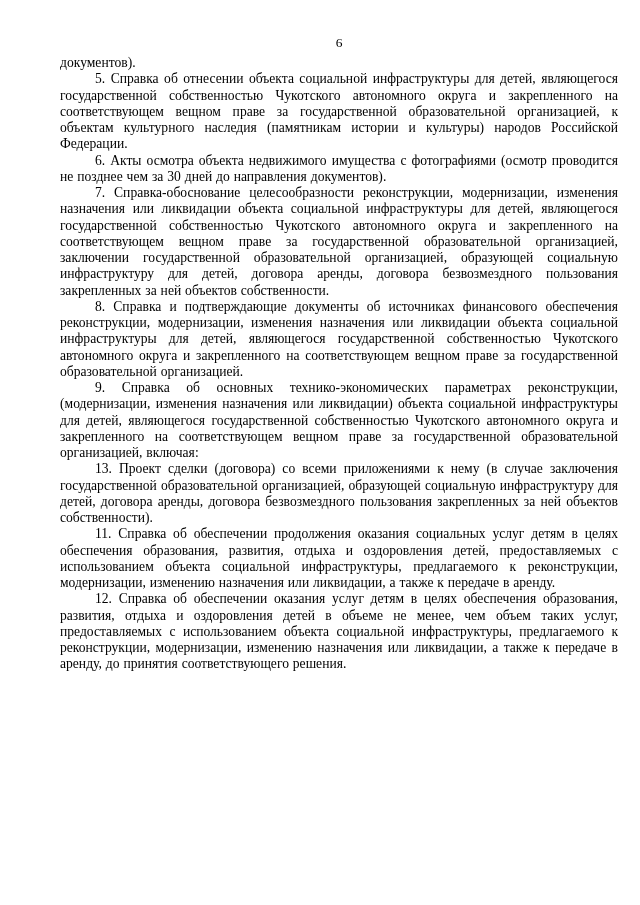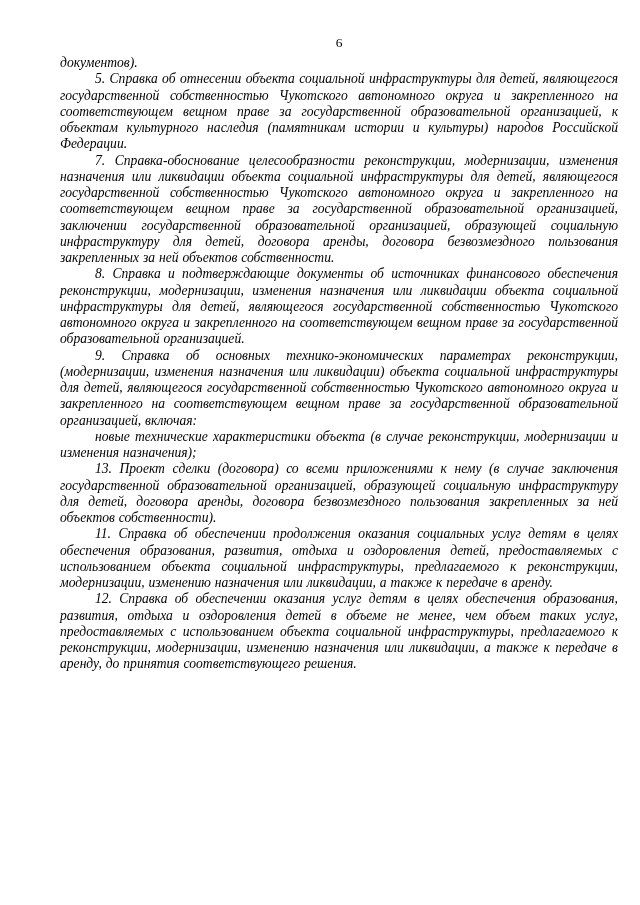--- a/index.html
+++ b/index.html
@@ -27,42 +27,41 @@
     line-height: 16px;
   }
   .content {
     position: absolute;
     top: 55px;
     left: 60px;
     width: 558px;
     font-size: 13.6px;
     line-height: 16.25px;
     text-align: justify;
-    font-style: italic;
   }
   .content p {
     margin: 0;
     padding: 0;
     text-indent: 35px;
     word-spacing: 0.5px;
   }
   .content p.continuation {
     text-indent: 0;
   }
 </style>
 </head>
 <body>
 
 <div class="page">
   <div class="page-number">6</div>
 
   <div class="content">
     <p class="continuation">документов).</p>
     <p>5. Справка об отнесении объекта социальной инфраструктуры для детей, являющегося государственной собственностью Чукотского автономного округа и закрепленного на соответствующем вещном праве за государственной образовательной организацией, к объектам культурного наследия (памятникам истории и культуры) народов Российской Федерации.</p>
+    <p>6. Акты осмотра объекта недвижимого имущества с фотографиями (осмотр проводится не позднее чем за 30 дней до направления документов).</p>
     <p>7. Справка-обоснование целесообразности реконструкции, модернизации, изменения назначения или ликвидации объекта социальной инфраструктуры для детей, являющегося государственной собственностью Чукотского автономного округа и закрепленного на соответствующем вещном праве за государственной образовательной организацией, заключении государственной образовательной организацией, образующей социальную инфраструктуру для детей, договора аренды, договора безвозмездного пользования закрепленных за ней объектов собственности.</p>
     <p>8. Справка и подтверждающие документы об источниках финансового обеспечения реконструкции, модернизации, изменения назначения или ликвидации объекта социальной инфраструктуры для детей, являющегося государственной собственностью Чукотского автономного округа и закрепленного на соответствующем вещном праве за государственной образовательной организацией.</p>
     <p>9. Справка об основных технико-экономических параметрах реконструкции, (модернизации, изменения назначения или ликвидации) объекта социальной инфраструктуры для детей, являющегося государственной собственностью Чукотского автономного округа и закрепленного на соответствующем вещном праве за государственной образовательной организацией, включая:</p>
-    <p>новые технические характеристики объекта (в случае реконструкции, модернизации и изменения назначения);</p>
     <p>13. Проект сделки (договора) со всеми приложениями к нему (в случае заключения государственной образовательной организацией, образующей социальную инфраструктуру для детей, договора аренды, договора безвозмездного пользования закрепленных за ней объектов собственности).</p>
     <p>11. Справка об обеспечении продолжения оказания социальных услуг детям в целях обеспечения образования, развития, отдыха и оздоровления детей, предоставляемых с использованием объекта социальной инфраструктуры, предлагаемого к реконструкции, модернизации, изменению назначения или ликвидации, а также к передаче в аренду.</p>
     <p>12. Справка об обеспечении оказания услуг детям в целях обеспечения образования, развития, отдыха и оздоровления детей в объеме не менее, чем объем таких услуг, предоставляемых с использованием объекта социальной инфраструктуры, предлагаемого к реконструкции, модернизации, изменению назначения или ликвидации, а также к передаче в аренду, до принятия соответствующего решения.</p>
   </div>
 </div>
 
 </body></html>

